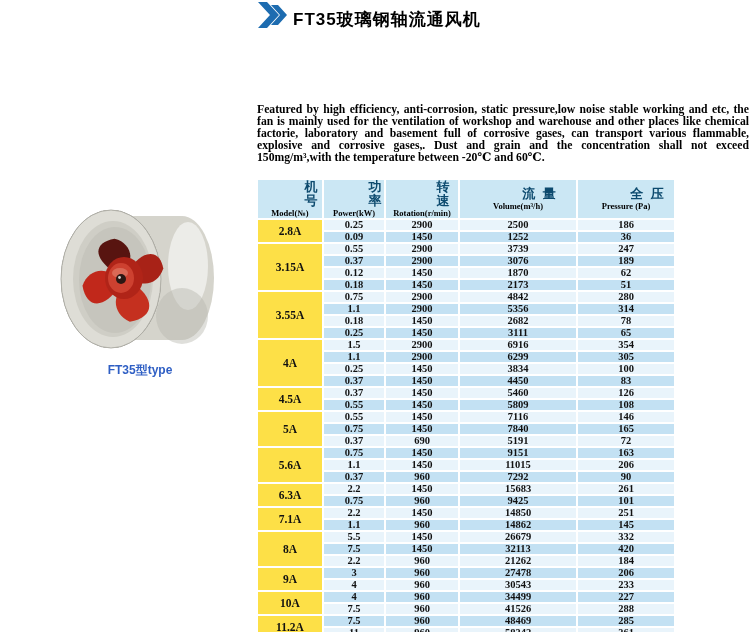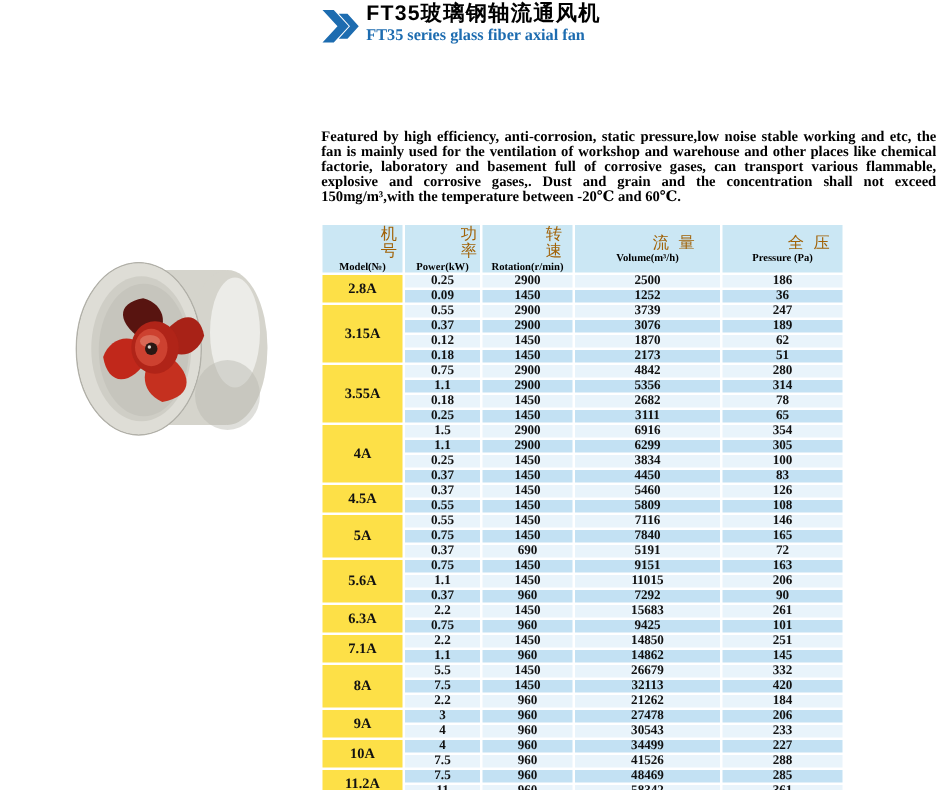--- a/index.html
+++ b/index.html
@@ -39,21 +39,21 @@
   }
 
   
   table.spec{
     position:absolute;left:256px;top:178px;width:420px;
     border-collapse:separate;border-spacing:2px;table-layout:fixed;
   }
   table.spec th{
     background:#cbe7f4;height:27px;padding:0;text-align:center;vertical-align:middle;
   }
-  .th-cn{font-size:13px;font-weight:normal;color:#a16207;line-height:14px;letter-spacing:2px;padding-left:44px;}
+  .th-cn{font-size:13px;font-weight:bold;color:#0c4a6e;line-height:14px;letter-spacing:2px;padding-left:44px;}
   .th-en{font-family:"Liberation Serif","DejaVu Serif",serif;font-size:8.5px;color:#000;line-height:10px;}
   table.spec td{
     height:10px;padding:0;text-align:center;vertical-align:middle;
     font-family:"Liberation Serif","DejaVu Serif",serif;
     font-size:10.5px;font-weight:bold;color:#111;line-height:10px;
   }
   tr.row-light td{background:#e9f4fb;}
   tr.row-dark  td{background:#c3e1f3;}
   table.spec td.model-cell{background:#fde047;font-size:11.5px;}
 </style>
@@ -64,21 +64,20 @@
 
   <div class="title-row">
     <div class="chevron-wrap">
       <svg width="32" height="28" viewBox="0 0 32 28">
         <polygon points="1,1 10,1 22,14 10,27 1,27 13,14" fill="#1d6cb0"></polygon>
         <polygon points="14,4 21,4 30,14 21,24 14,24 23,14" fill="#1d6cb0"></polygon>
       </svg>
     </div>
     <div class="title-block">
       <div class="title-cn">FT35玻璃钢轴流通风机</div>
-      <div class="title-en">FT35 series glass fiber axial fan</div>
     </div>
   </div>
 
   <p class="desc-en">Featured by high efficiency, anti-corrosion, static pressure,low noise stable working and etc, the fan is mainly used for the ventilation of workshop and warehouse  and other places like chemical factorie, laboratory and basement full of corrosive gases, can transport various flammable, explosive and corrosive gases,. Dust and grain and the concentration shall not exceed 150mg/m³,with the temperature between -20℃ and 60℃.</p>
 
   <div class="fan-figure">
     <svg width="172" height="152" viewBox="0 0 172 152">
 
       <rect x="55" y="10" width="68" height="124" fill="#d5d4cc"></rect>
       <ellipse cx="124" cy="72" rx="32" ry="62" fill="#d5d4cc"></ellipse>
@@ -105,20 +104,21 @@
         </g>
 
         <ellipse cx="0" cy="0" rx="19" ry="21" fill="#b02418"></ellipse>
         <ellipse cx="-3" cy="0" rx="13" ry="15" fill="#cd4130"></ellipse>
         <ellipse cx="-4" cy="-5" rx="8" ry="5" fill="#e07a66" opacity="0.7"></ellipse>
         <circle cx="-3" cy="1" r="5" fill="#2a1713"></circle>
         <circle cx="-4.5" cy="-0.5" r="1.4" fill="#d8d0cc"></circle>
       </g>
     </svg>
   </div>
+  <div class="fan-caption">FT35型type</div>
 
   <table class="spec">
     <colgroup>
       <col style="width:64px">
         <col style="width:60px">
         <col style="width:72px">
       <col style="width:116px">
         <col style="width:96px">
     </colgroup>
   <thead>

